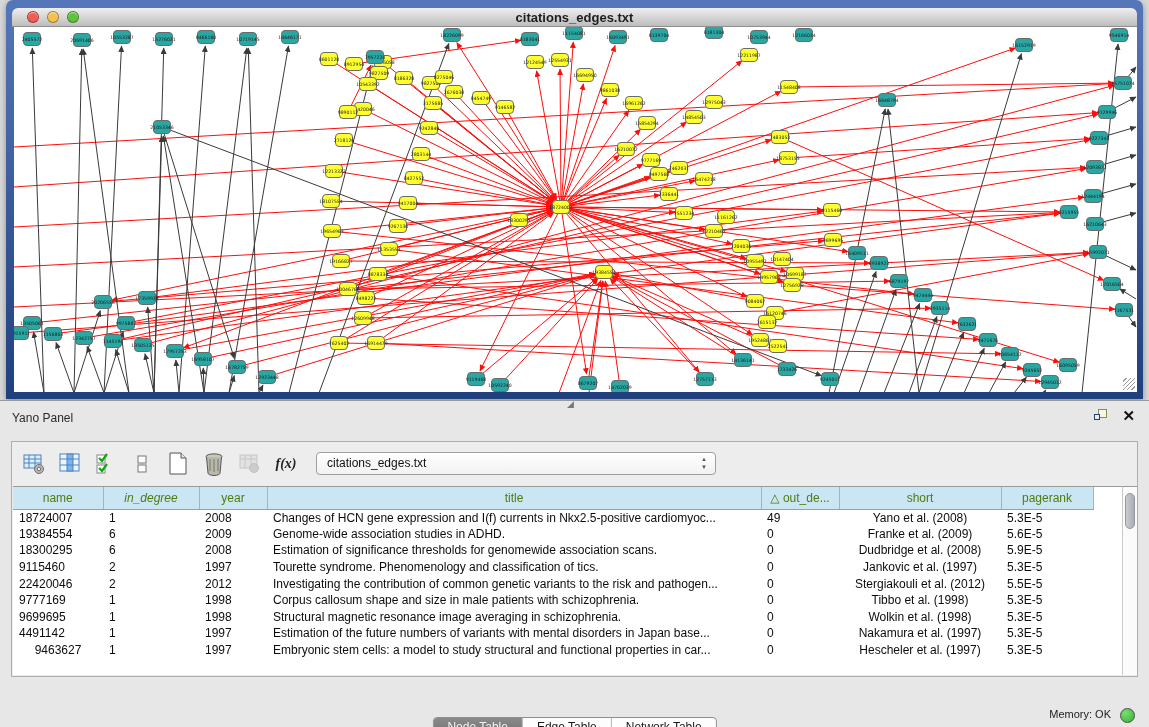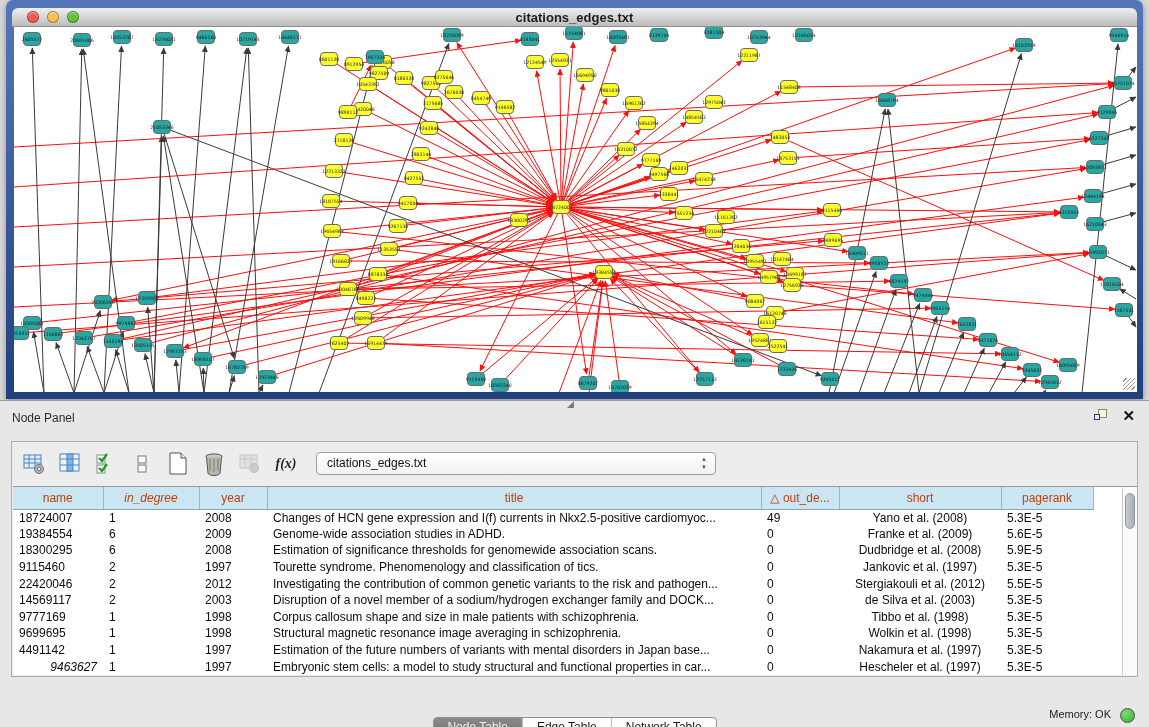--- a/index.html
+++ b/index.html
@@ -69,21 +69,21 @@
     background:linear-gradient(#ffffff,#f2f2f2);
     border:1px solid #9f9f9f; border-radius:4px;
     font-size:12px; color:#111; line-height:21px; padding-left:10px;
   }
   .combo .stepper{ position:absolute; right:8px; top:2px; font-size:6px; color:#555; line-height:8px; text-align:center;}
 
   .grid-area { position:absolute; left:1px; top:44px; width:1110px; height:189px; background:#fff; border-top:1px solid #9a9a9a; overflow:hidden;}
   table.grid { border-collapse:collapse; table-layout:fixed; width:1080px; font-size:12px; }
   table.grid th {
     background:#c9e6f2; border-right:1px solid #9db8c4; border-bottom:1px solid #8aa6b3;
-    font-weight:normal; color:#c2410c; height:22px; text-align:center; overflow:hidden; white-space:nowrap;
+    font-weight:normal; color:#4d7c0f; height:22px; text-align:center; overflow:hidden; white-space:nowrap;
   }
   table.grid td { height:16.6px; padding:0 6px; color:#0c0c0c; white-space:nowrap; overflow:hidden; }
   .vscroll {
     position:absolute; right:0; top:44px; width:15px; height:189px;
     background:#fbfbfb; border-left:1px solid #c9c9c9; border-top:1px solid #9a9a9a;
   }
   .vthumb { position:absolute; left:2px; top:6px; width:10px; height:36px;
     background:linear-gradient(90deg,#c9cdd2,#a9aeb5); border:1px solid #93989e; border-radius:6px; }
 
   
@@ -811,21 +811,21 @@
           </g>
         </g>
     </svg>
     <div class="resize-grip"></div>
   </div>
 </div>
 
 <div class="table-panel">
   <div class="panel-header">
     <span class="panel-split-handle">◢</span>
-    <span class="panel-title">Node Panel</span>
+    <span class="panel-title">Yano Panel</span>
     <div class="panel-header-icons">
       <div class="float-icon">
           <span class="sq1"></span>
           <span class="sq2"></span>
         </div>
       <span class="close-x">✕</span>
     </div>
   </div>
 
   <div class="table-container">
@@ -939,29 +939,20 @@
             <tr>
               <td style="text-align: left;">22420046</td>
               <td style="text-align: left;">2</td>
               <td style="text-align: left;">2012</td>
               <td style="text-align: left; margin-left: 36px;">Investigating the contribution of common genetic variants to the risk and pathogen...</td>
               <td style="text-align: left;">0</td>
               <td style="text-align: center;">Stergiakouli et al. (2012)</td>
               <td style="text-align: left;">5.5E-5</td>
             </tr>
             <tr>
-              <td style="text-align: left;">14569117</td>
-              <td style="text-align: left;">2</td>
-              <td style="text-align: left;">2003</td>
-              <td style="text-align: left;">Disruption of a novel member of a sodium/hydrogen exchanger family and DOCK...</td>
-              <td style="text-align: left;">0</td>
-              <td style="text-align: center;">de Silva et al. (2003)</td>
-              <td style="text-align: left;">5.3E-5</td>
-            </tr>
-            <tr>
               <td style="text-align: left;">9777169</td>
               <td style="text-align: left;">1</td>
               <td style="text-align: left;">1998</td>
               <td style="text-align: left;">Corpus callosum shape and size in male patients with schizophrenia.</td>
               <td style="text-align: left;">0</td>
               <td style="text-align: center; margin-top: 24px;">Tibbo et al. (1998)</td>
               <td style="text-align: left;">5.3E-5</td>
             </tr>
             <tr>
               <td style="text-align: left;">9699695</td>
@@ -975,21 +966,21 @@
             <tr>
               <td style="text-align: left;">4491142</td>
               <td style="text-align: left;">1</td>
               <td style="text-align: left;">1997</td>
               <td style="text-align: left;">Estimation of the future numbers of variants with mental disorders in Japan base...</td>
               <td style="text-align: left;">0</td>
               <td style="text-align: center;">Nakamura et al. (1997)</td>
               <td style="text-align: left;">5.3E-5</td>
             </tr>
             <tr>
-              <td style="text-align: right; font-style: italic;">9463627</td>
+              <td style="text-align: center;">9463627</td>
               <td style="text-align: left;">1</td>
               <td style="text-align: left;">1997</td>
               <td style="text-align: left;">Embryonic stem cells: a model to study structural and functional properties in car...</td>
               <td style="text-align: left;">0</td>
               <td style="text-align: center;">Hescheler et al. (1997)</td>
               <td style="text-align: left;">5.3E-5</td>
             </tr>
           </tbody>
       </table>
     </div>

